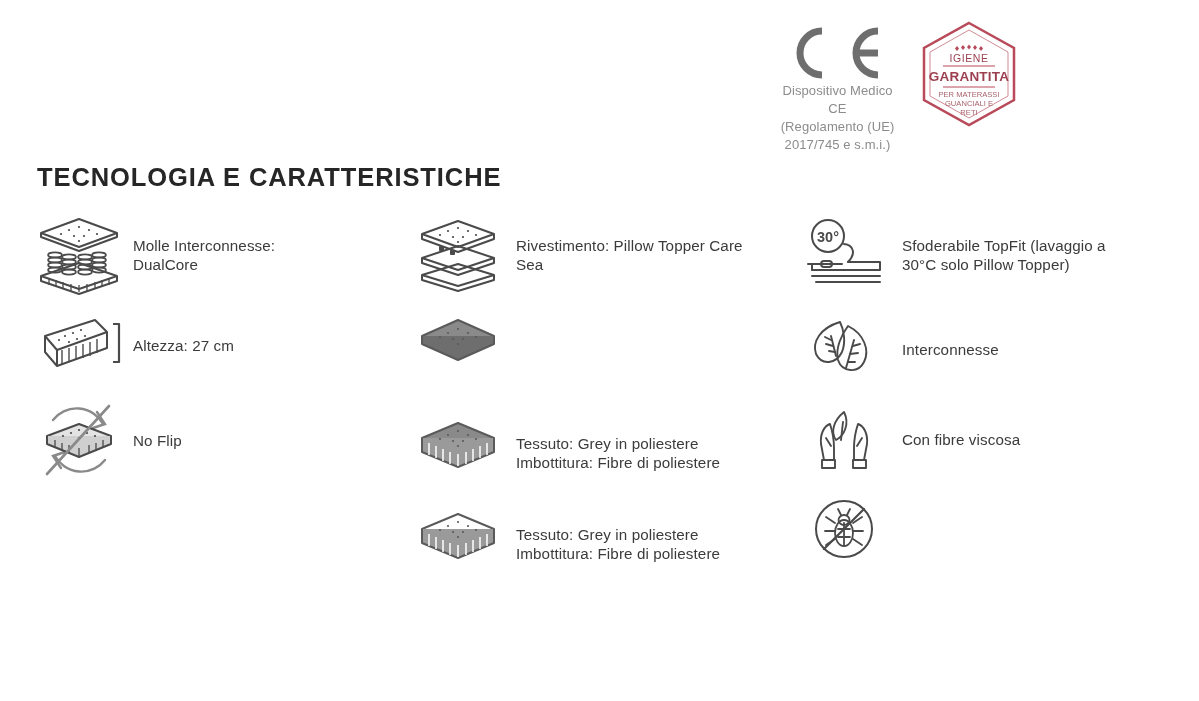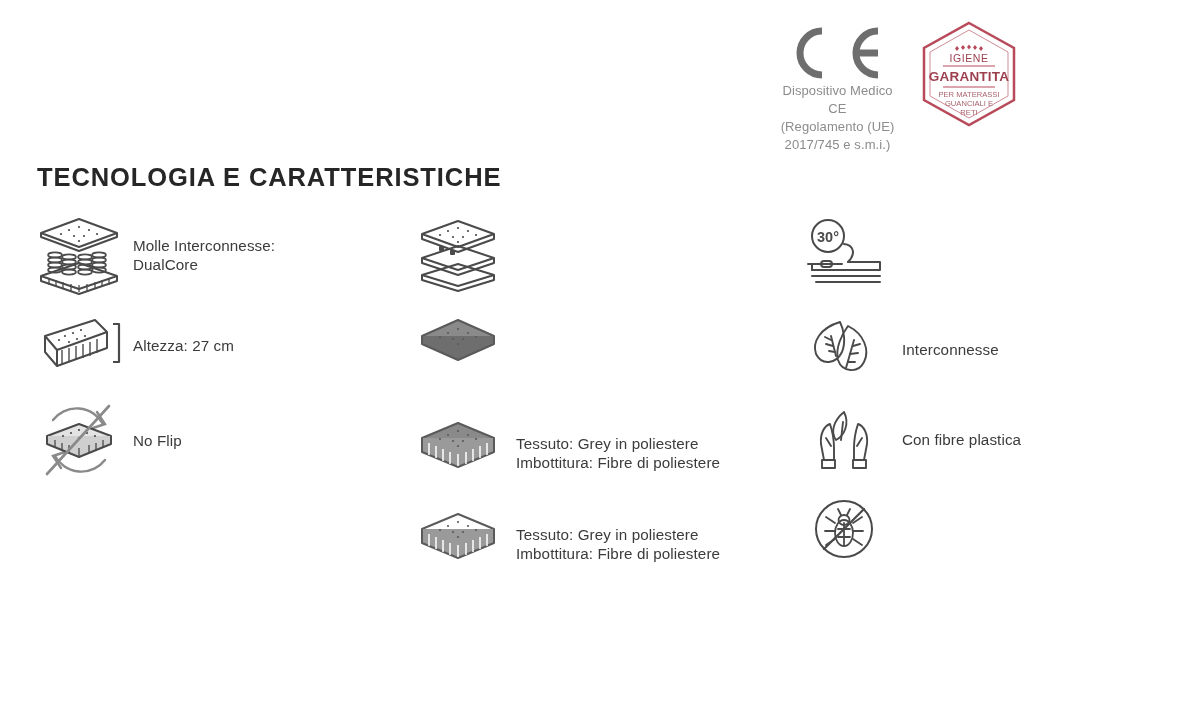--- a/index.html
+++ b/index.html
@@ -303,20 +303,22 @@
               <circle cx="42" cy="24" r="1.1"></circle>
             <circle cx="24" cy="17" r="1.1"></circle>
               <circle cx="60" cy="17" r="1.1"></circle>
           </g>
           <g fill="#4a4a4a">
             <rect x="23" y="28" width="5" height="5" rx="1"></rect>
             <rect x="34" y="32" width="5" height="5" rx="1"></rect>
           </g>
         </svg>
       </div>
+      <div class="feature-text">Rivestimento: Pillow Topper Care
+Sea</div>
     </div>
 
     <div class="feature" style="top:88px;">
       <div class="feature-icon">
         <svg width="84" height="60" viewBox="0 0 84 60">
           <g stroke="#5a5a5a" stroke-width="2" stroke-linejoin="round">
             <path d="M42 8 L78 24 L42 40 L6 24 Z" fill="#8a8a8a"></path>
             <path d="M6 24 L6 32 L42 48 L78 32 L78 24" fill="#6e6e6e"></path>
           </g>
           <g fill="#5a5a5a">
@@ -413,20 +415,22 @@
             <path d="M42 26 C52 27 54 36 46 44"></path>
             <path d="M46 44 L78 44 L78 52 L10 52"></path>
             <path d="M10 52 L10 46 L40 46"></path>
             <path d="M10 58 L78 58"></path>
             <path d="M14 64 L78 64"></path>
             <path d="M6 46 L26 46"></path>
             <rect x="19" y="43" width="11" height="6" rx="3"></rect>
           </g>
         </svg>
       </div>
+      <div class="feature-text">Sfoderabile TopFit (lavaggio a
+30°C solo Pillow Topper)</div>
     </div>
 
     <div class="feature" style="top:95px;">
       <div class="feature-icon">
         <svg width="80" height="70" viewBox="0 0 80 70">
           <g fill="none" stroke="#4a4a4a" stroke-width="1.9" stroke-linejoin="round" stroke-linecap="round">
             <path d="M36 8 C16 14 8 28 12 40 C18 52 32 50 38 38 C42 28 40 16 36 8 Z"></path>
             <path d="M27 22 L32 42"></path>
             <path d="M27 26 L21 23"></path>
               <path d="M29 32 L22 30"></path>
@@ -450,21 +454,21 @@
             <path d="M37 36 L39 18"></path>
             <path d="M26 20 C20 22 16 30 17 40 L20 56 L30 56 L30 44 C30 36 28 26 26 20 Z"></path>
             <path d="M22 34 L27 42"></path>
             <path d="M54 20 C60 22 64 30 63 40 L60 56 L50 56 L50 44 C50 36 52 26 54 20 Z"></path>
             <path d="M58 34 L53 42"></path>
             <path d="M18 56 L31 56 L31 64 L18 64 Z"></path>
             <path d="M49 56 L62 56 L62 64 L49 64 Z"></path>
           </g>
         </svg>
       </div>
-      <div class="feature-text">Con fibre plastica</div>
+      <div class="feature-text">Con fibre viscosa</div>
     </div>
 
     <div class="feature" style="top:275px;">
       <div class="feature-icon">
         <svg width="80" height="72" viewBox="0 0 80 72">
           <circle cx="40" cy="36" r="28" fill="none" stroke="#4a4a4a" stroke-width="2"></circle>
           <g fill="none" stroke="#4a4a4a" stroke-width="1.8" stroke-linecap="round">
             <ellipse cx="40" cy="40" rx="9" ry="13"></ellipse>
             <ellipse cx="40" cy="27" rx="5.5" ry="5"></ellipse>
             <path d="M37 22 L34 16"></path>

